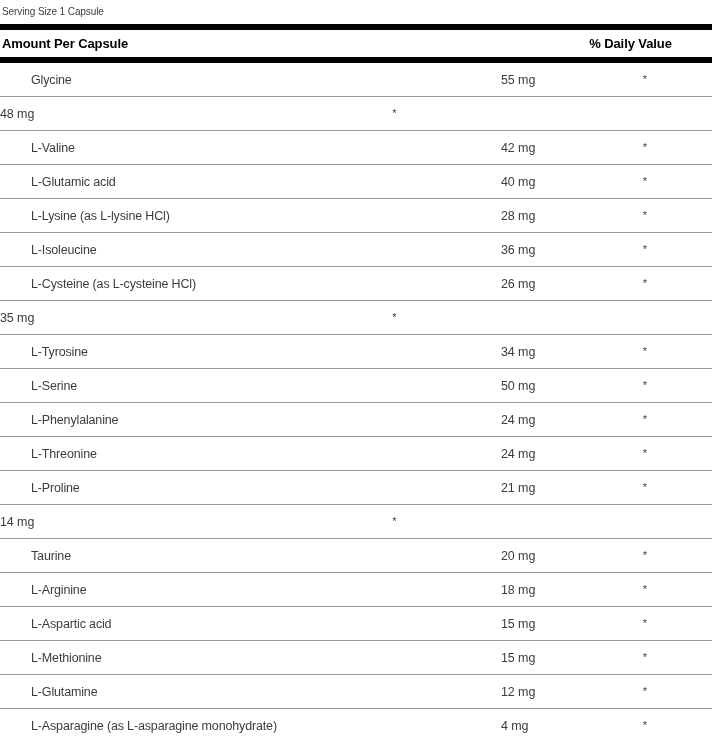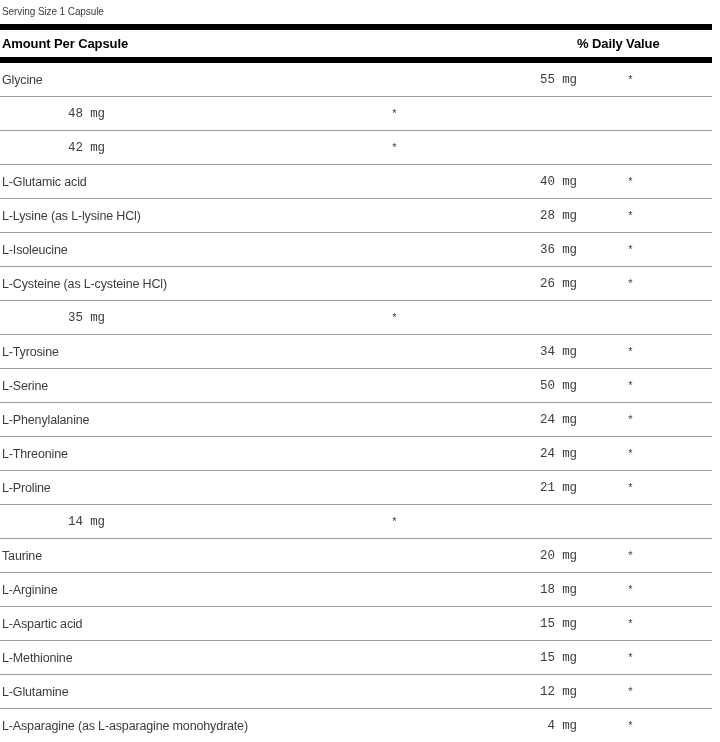--- a/index.html
+++ b/index.html
@@ -71,45 +71,46 @@
     flex: 0 0 470px;
     padding-left: 2px;
     letter-spacing: -0.1px;
   }
   .header-row .col-amount {
     flex: 0 0 105px;
     text-align: center;
   }
   .header-row .col-dv {
     flex: 1 1 auto;
+    text-align: center;
     padding-right: 28px;
     letter-spacing: -0.1px;
   }
 
   
   .nutrient-row {
     display: flex;
     align-items: center;
     width: 712px;
     height: 33px;
     font-size: 12.5px;
     color: #3c3c3c;
     box-sizing: border-box;
   }
   .nutrient-row .col-name {
     flex: 0 0 470px;
     padding-left: 2px;
     letter-spacing: -0.15px;
     white-space: nowrap;
+    margin-left: 29px;
   }
   .nutrient-row .col-amount {
     flex: 0 0 105px;
-    text-align: right;
-    letter-spacing: -0.1px;
-    font-family: Liberation Mono, monospace;
+    text-align: left;
+    letter-spacing: -0.1px;
   }
   .nutrient-row .col-dv {
     flex: 1 1 auto;
     text-align: center;
     padding-right: 28px;
     font-size: 11px;
     line-height: 4px;
     vertical-align: top;
   }
   .nutrient-row .col-dv span {
@@ -140,20 +141,21 @@
         <div class="col-amount">55 mg</div>
         <div class="col-dv"><span>*</span></div>
       </div>
       <div class="rule-thin"></div>
       <div class="nutrient-row">
         <div class="col-amount">48 mg</div>
         <div class="col-dv"><span>*</span></div>
       </div>
       <div class="rule-thin"></div>
       <div class="nutrient-row">
+        <div class="col-name">L-Valine</div>
         <div class="col-amount">42 mg</div>
         <div class="col-dv"><span>*</span></div>
       </div>
       <div class="rule-thin"></div>
       <div class="nutrient-row">
         <div class="col-name">L-Glutamic acid</div>
         <div class="col-amount">40 mg</div>
         <div class="col-dv"><span>*</span></div>
       </div>
       <div class="rule-thin"></div>

